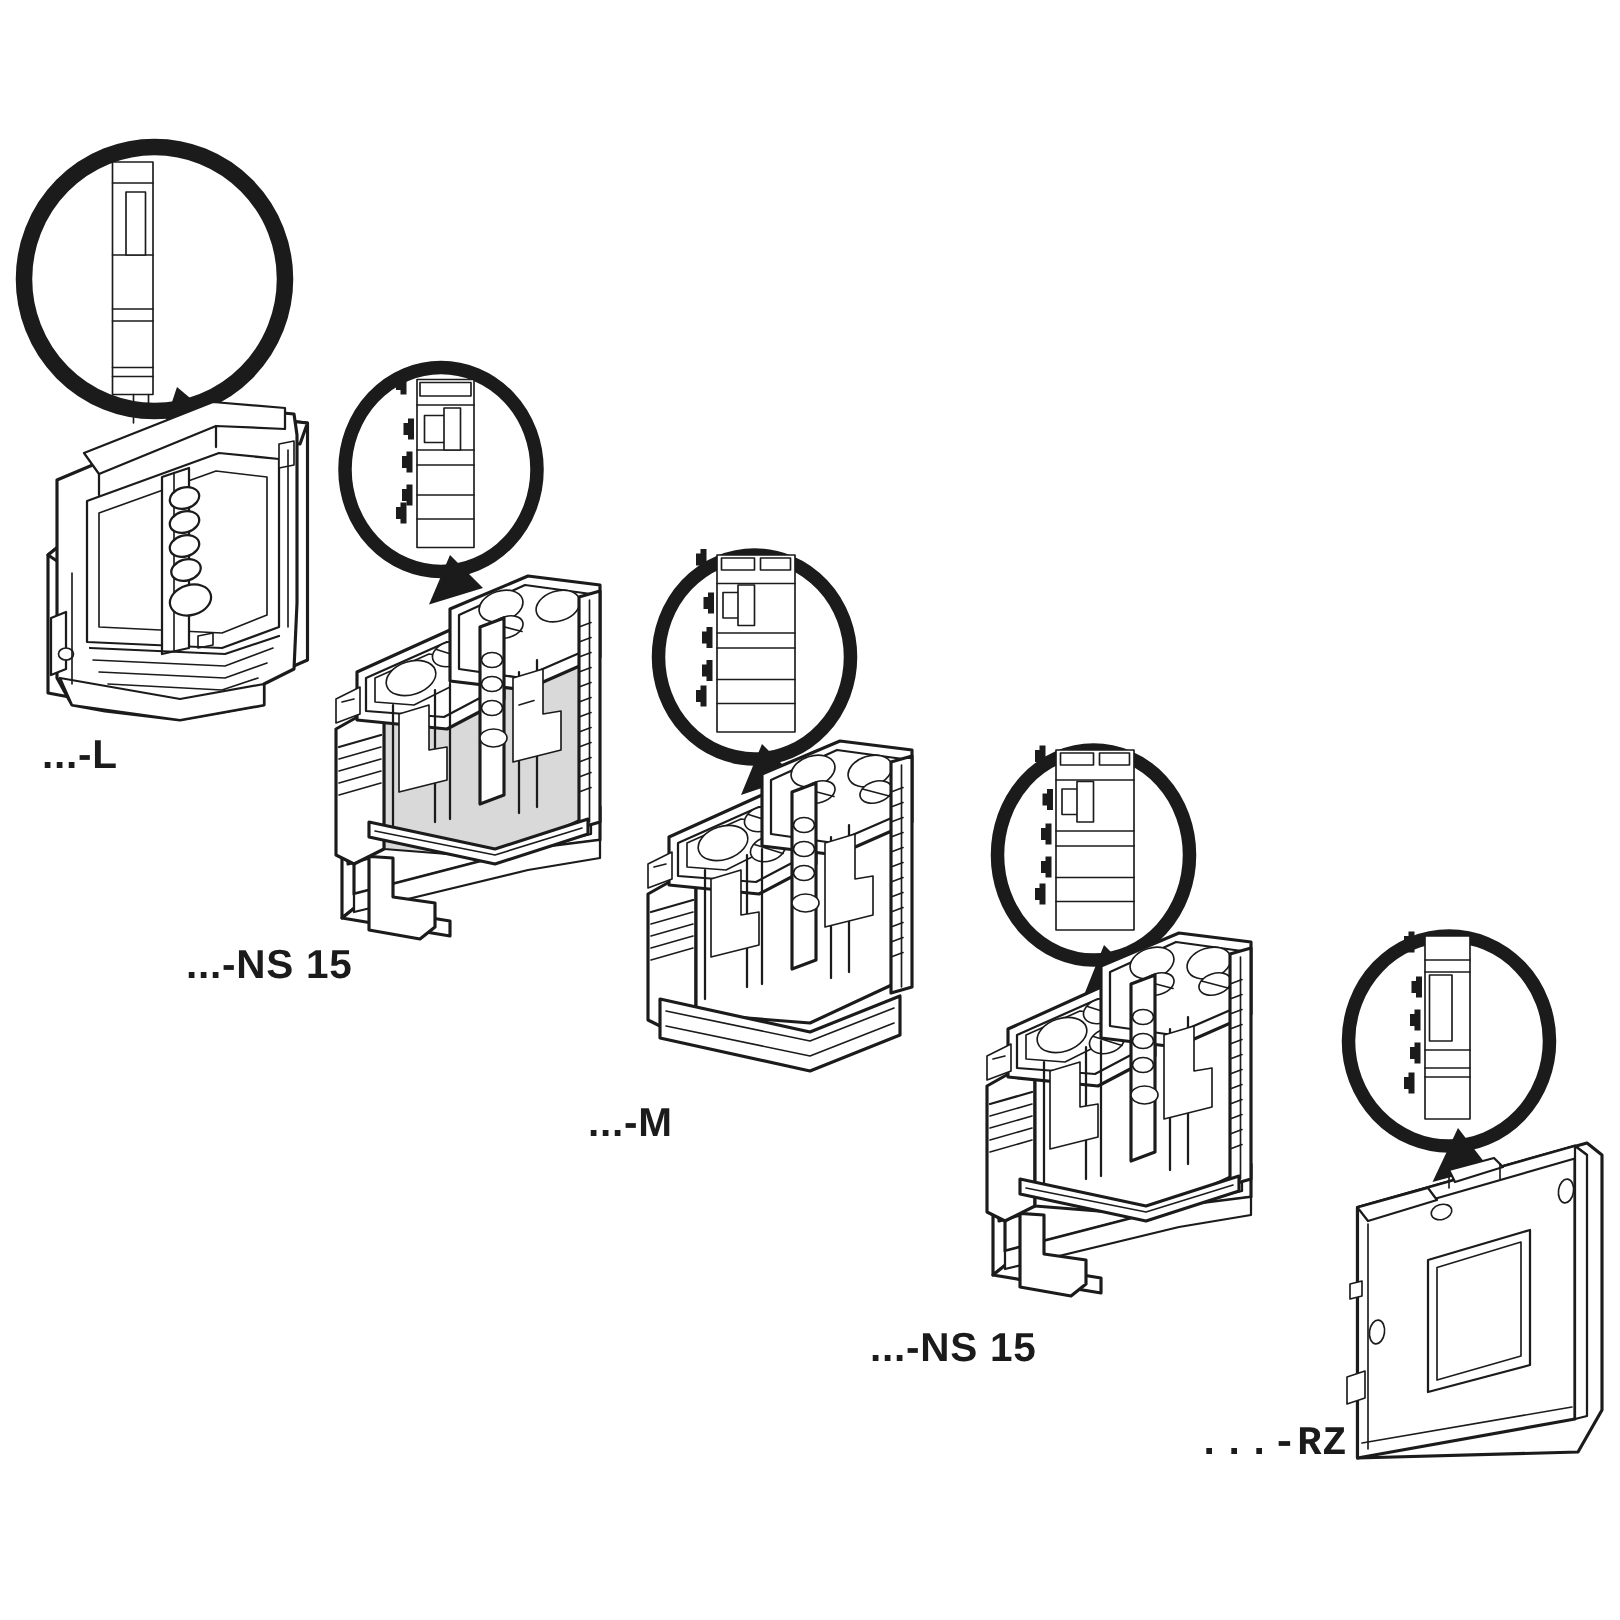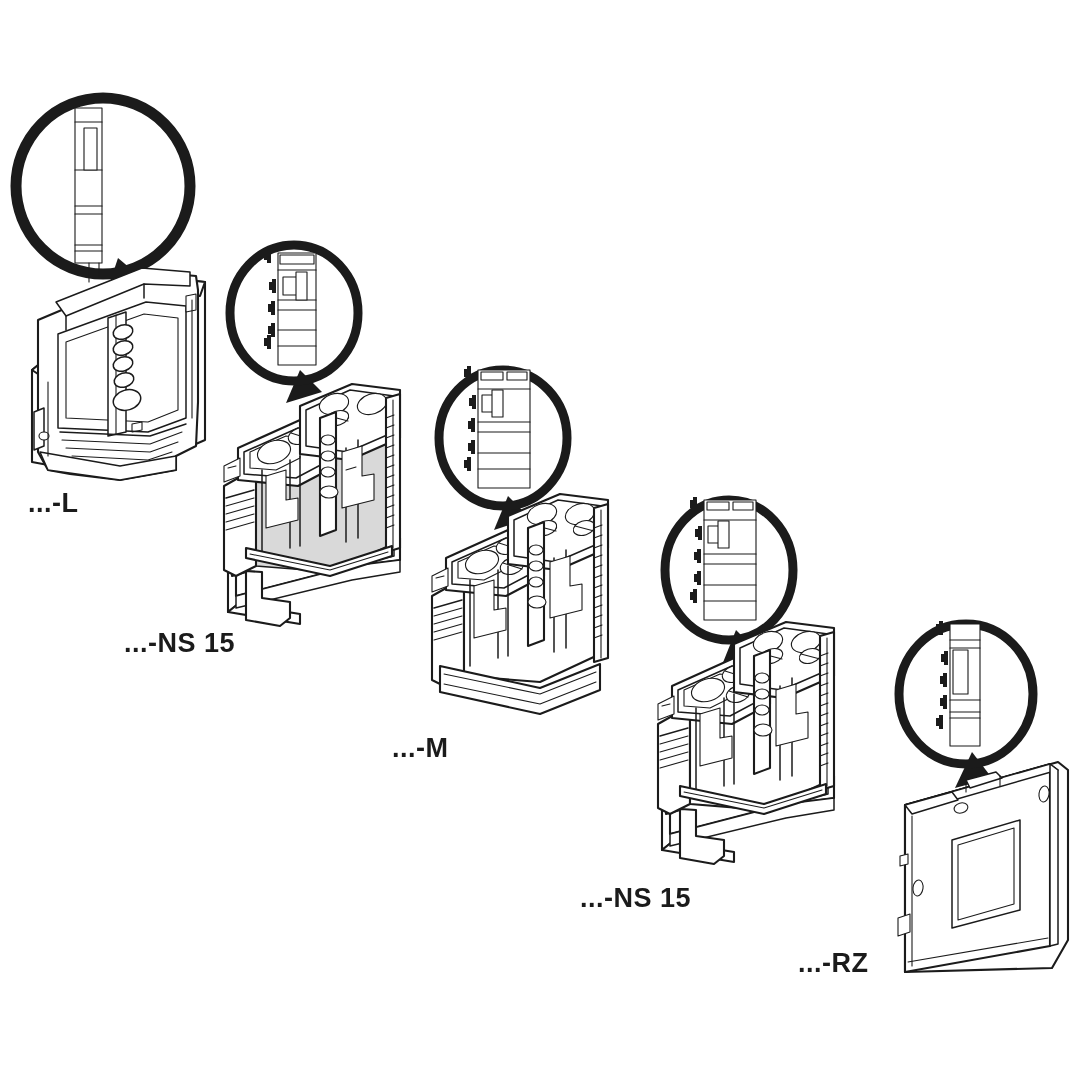--- a/index.html
+++ b/index.html
@@ -463,15 +463,15 @@
       <path class="lnh" d="M908 962 L1048 938"></path>
       <path class="lnh" d="M912 816 L912 966"></path>
     </g>
 
   </svg>
 
   <div class="lbl" style="left:28px;  top:488px;">...-L</div>
   <div class="lbl" style="left:124px; top:628px;">...-NS 15</div>
   <div class="lbl" style="left:392px; top:733px;">...-M</div>
   <div class="lbl" style="left:580px; top:883px;">...-NS 15</div>
-  <div class="lbl" style="left:798px; top:948px;">...-RZ</div>
+  <div class="lbl" style="left:798px; top:948px;font-family:Liberation Mono, monospace;">...-RZ</div>
 
 </div>
 
 </body></html>

